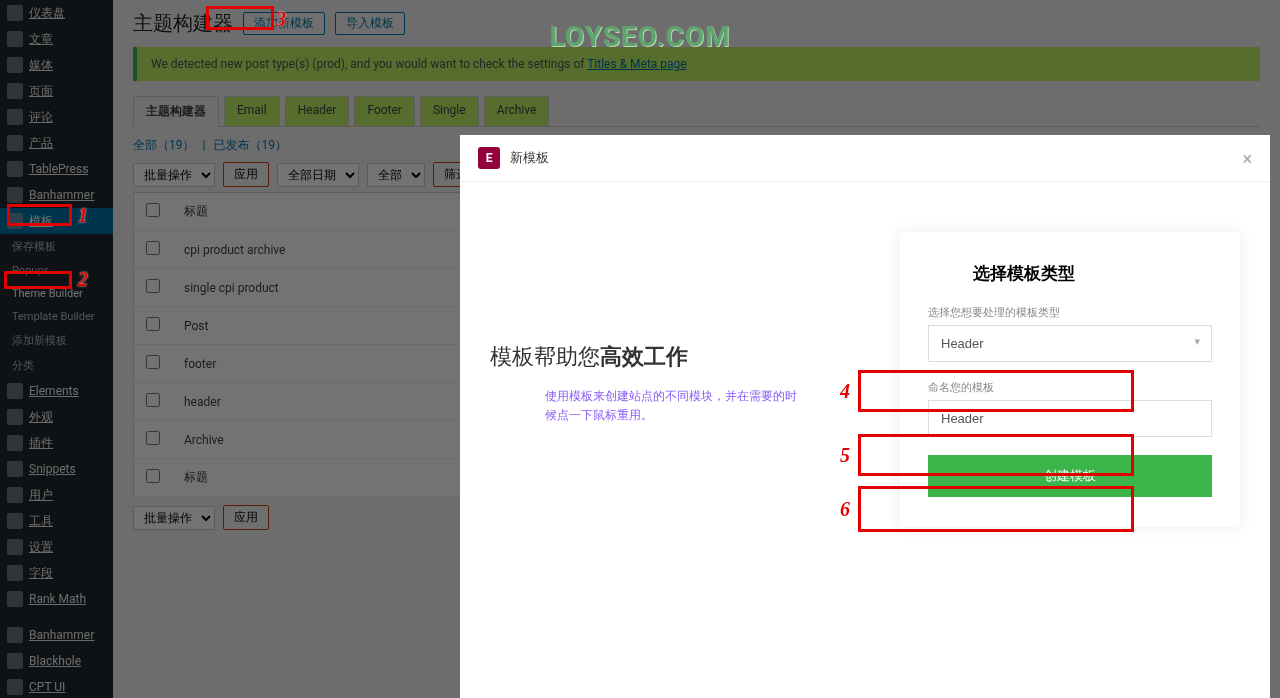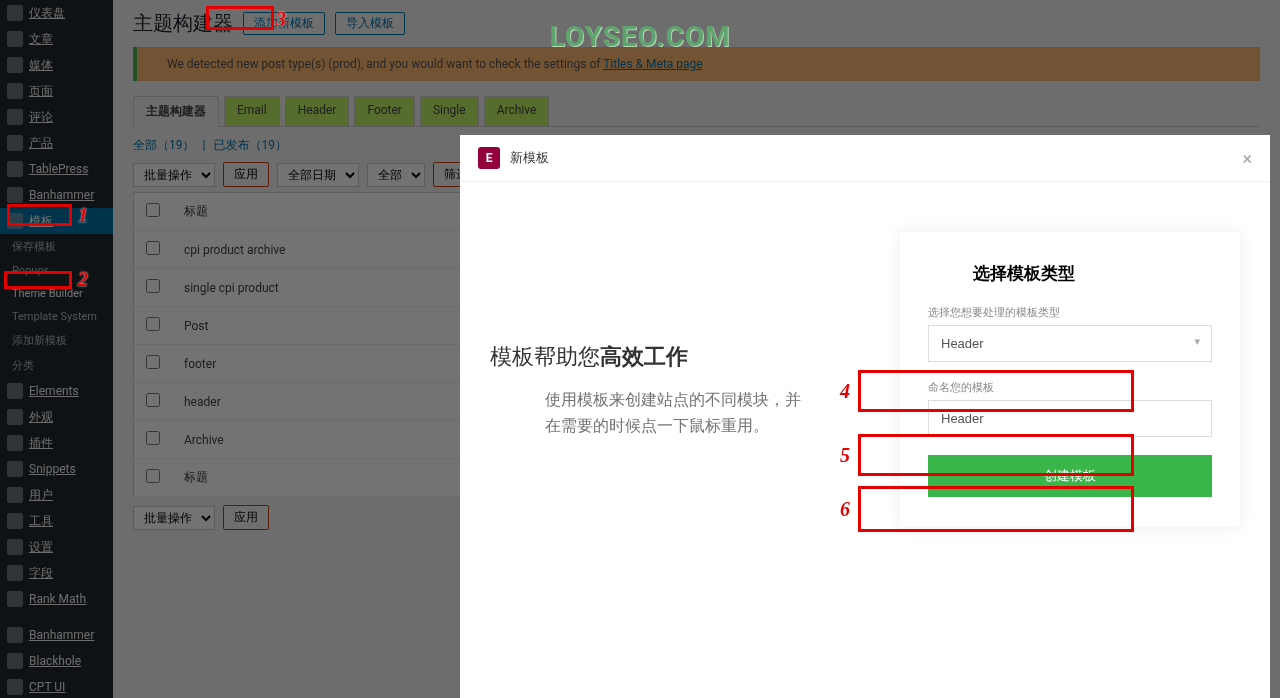--- a/index.html
+++ b/index.html
@@ -11,21 +11,21 @@
   .side-item .ico { width: 16px; height: 16px; margin-right: 6px; display: inline-block; background: #a0a5aa; border-radius: 2px; opacity: 0.6; flex-shrink: 0; }
   .side-item.current { background: #0073aa; color: #fff; }
   .side-sub { padding: 5px 7px 5px 12px; color: #b4b9be; font-size: 11px; cursor: pointer; }
   .side-sub.active { color: #fff; }
 
   
   .main { position: absolute; left: 113px; top: 0; right: 0; bottom: 0; background: #f1f1f1; padding: 10px 20px; }
   .page-head { display: flex; align-items: center; gap: 10px; margin-bottom: 10px; }
   .page-title { font-size: 20px; font-weight: 400; color: #23282d; }
   .btn-outline { border: 1px solid #0073aa; color: #0073aa; background: #f7f7f7; padding: 2px 10px; font-size: 12px; border-radius: 2px; cursor: pointer; }
-  .notice { border-left: 4px solid #46b450; background: #fdba74; padding: 10px 30px; font-size: 12px; color: #555; margin-bottom: 15px; }
+  .notice { border-left: 4px solid #46b450; background: #bef264; padding: 10px 14px; font-size: 12px; color: #555; margin-bottom: 15px; }
   .notice a { color: #0073aa; text-decoration: underline; }
   .tabs { display: flex; gap: 5px; border-bottom: 1px solid #ccc; margin-bottom: 10px; }
   .tab { border: 1px solid #ccc; border-bottom: none; padding: 6px 12px; background: #bef264; font-size: 12px; border-radius: 3px 3px 0 0; cursor: pointer; }
   .tab.active { background: #f1f1f1; border-bottom: 1px solid #f1f1f1; margin-bottom: -1px; font-weight: 600; }
   .filters { font-size: 12px; color: #0073aa; margin-bottom: 8px; }
   .filters span { margin-right: 5px; }
   .bulk-row { display: flex; align-items: center; gap: 8px; margin-bottom: 0; }
   .sel { border: 1px solid #ccc; background: #fff; padding: 3px 6px; font-size: 12px; }
   .btn2 { border: 1px solid #c2410c; background: #f7f7f7; padding: 3px 10px; font-size: 12px; border-radius: 2px; cursor: pointer; }
   .table { width: 100%; border: 1px solid #ccd0d4; background: #fff; margin-top: 5px; border-collapse: collapse; }
@@ -45,21 +45,21 @@
   .modal { position: absolute; left: 460px; top: 135px; right: 10px; bottom: 0; background: #fff; }
   .modal-head { display: flex; align-items: center; padding: 12px 18px; border-bottom: 1px solid #eee; }
   .e-logo { width: 22px; height: 22px; background: #93003c; border-radius: 3px; margin-right: 10px; display:flex; align-items:center; justify-content:center; }
   .e-logo span { color:#fff; font-weight: bold; font-size:12px; display:block; }
   .modal-title { font-size: 13px; color: #333; }
   .modal-close { margin-left: auto; color: #aaa; font-size: 18px; cursor: pointer; }
   .modal-body { display: flex; padding: 40px 30px 30px; gap: 40px; height: calc(100% - 50px); }
   .modal-left { flex: 1; padding-top: 120px; text-align: left; color: #555; }
   .modal-left h2 { font-size: 22px; font-weight: 300; color: #333; }
   .modal-left h2 b { font-weight: 600; }
-  .modal-left p { font-size: 16px; color: #737373; margin-top: 15px; line-height: 1.6; max-width: 260px; margin-left:auto; margin-right:auto; }
+  .modal-left p { font-size: 12px; color: #8b5cf6; margin-top: 15px; line-height: 1.6; max-width: 260px; margin-left:auto; margin-right:auto; }
   .form-card { width: 340px; background: #fff; box-shadow: 0 0 15px rgba(0,0,0,0.08); padding: 30px 28px; margin-top: 10px; align-self: flex-start; }
   .form-card h3 { font-size: 17px; font-weight: 600; color: #000000; margin-bottom: 20px; margin-left: 45px; }
   .form-group { margin-bottom: 18px; }
   .form-label { font-size: 11px; color: #888; display: block; margin-bottom: 5px; font-family: Liberation Mono, monospace; }
   .form-control { width: 100%; border: 1px solid #ddd; padding: 10px 12px; font-size: 13px; color: #555; }
   select.form-control { appearance: none; background: #fff; }
   .sel-wrap { position: relative; }
   .sel-wrap::after { content: '▾'; position: absolute; right: 12px; top: 10px; color: #aaa; font-size: 11px; pointer-events: none; }
   .btn-create { width: 100%; background: #39b54a; color: #fff; border: none; padding: 12px; font-size: 13px; cursor: pointer; }
 </style>
@@ -100,21 +100,21 @@
       <span>Banhammer</span>
     </div>
   <div class="side-item current">
       <span class="ico"></span>
       <span>模板</span>
     </div>
 
   <div class="side-sub">保存模板</div>
   <div class="side-sub">Popups</div>
   <div class="side-sub active">Theme Builder</div>
-  <div class="side-sub">Template System</div>
+  <div class="side-sub">Template Builder</div>
   <div class="side-sub">添加新模板</div>
   <div class="side-sub">分类</div>
 
   <div class="side-item">
       <span class="ico"></span>
       <span>Elements</span>
     </div>
   <div class="side-item">
       <span class="ico"></span>
       <span>外观</span>

